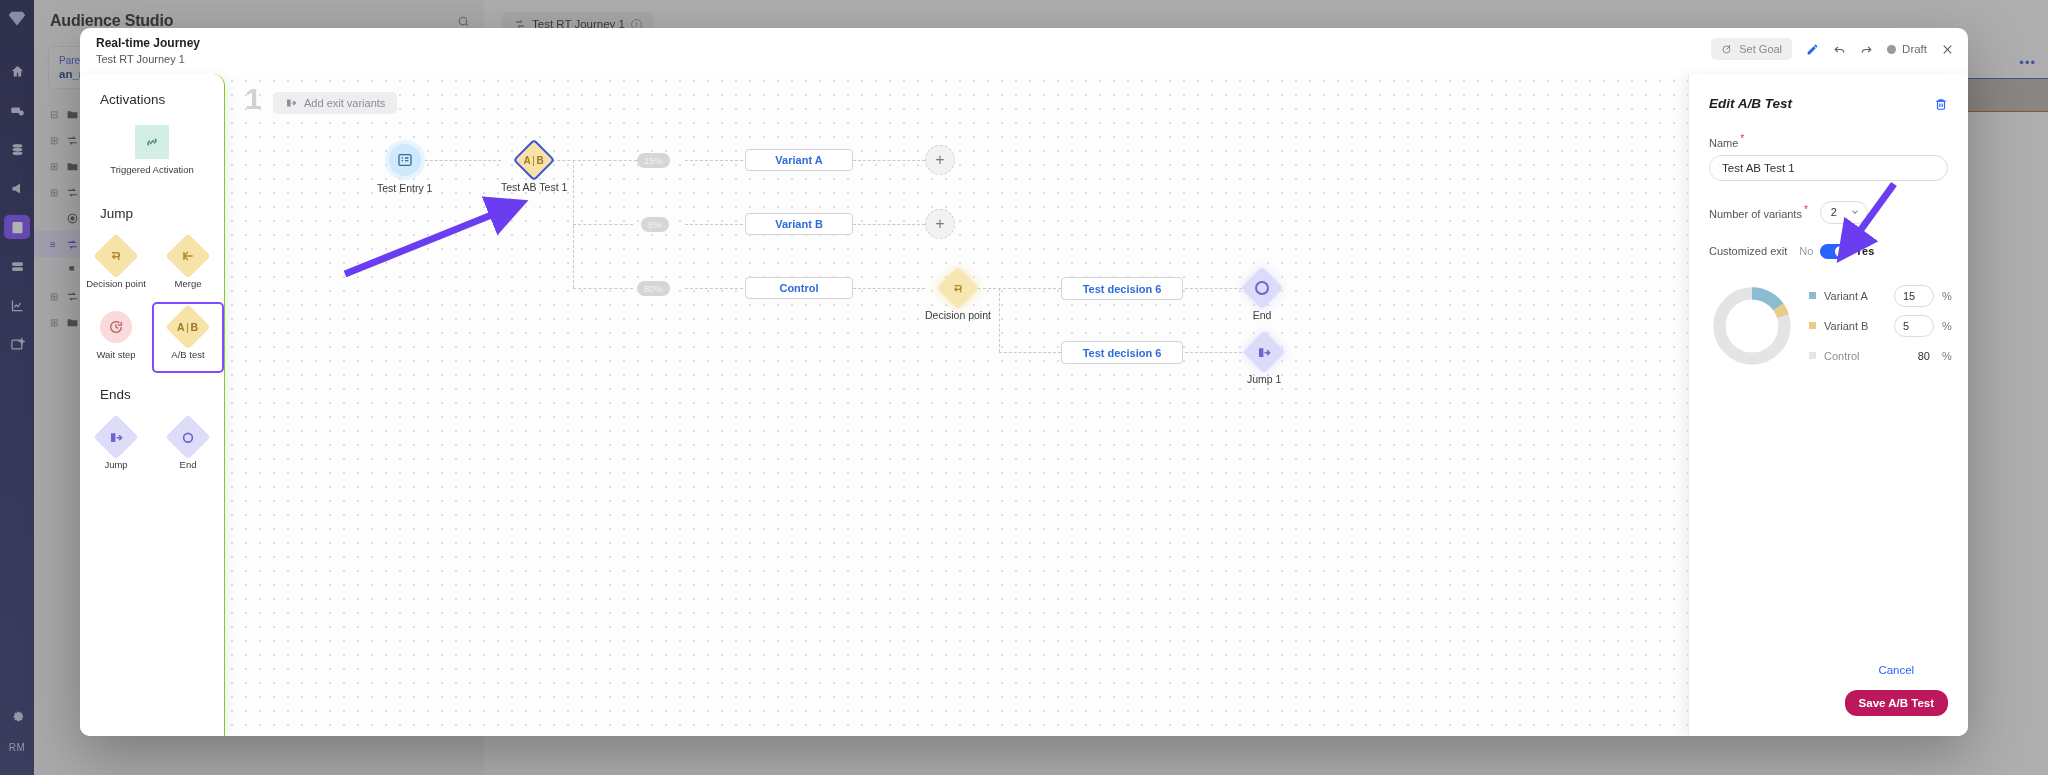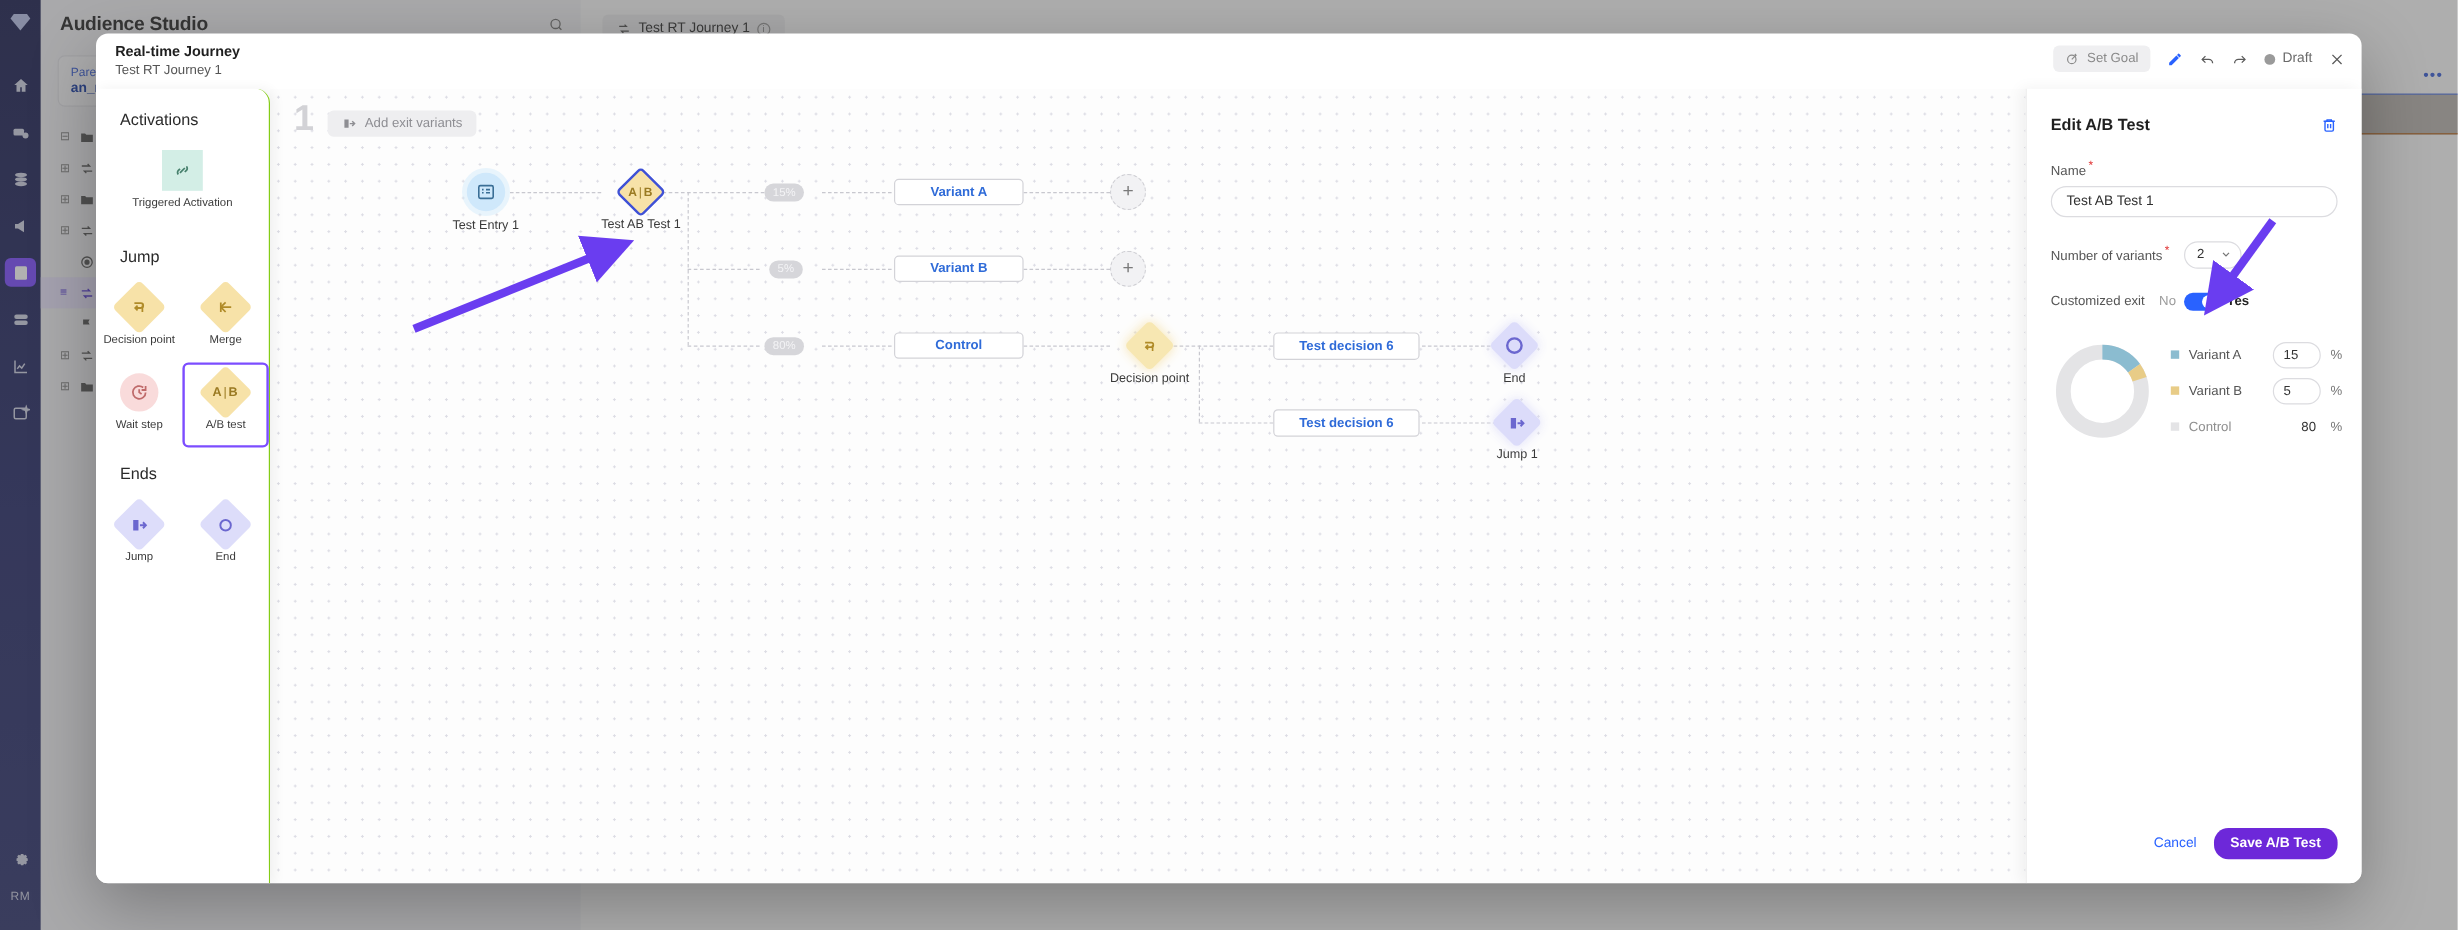--- a/index.html
+++ b/index.html
@@ -164,21 +164,21 @@
   .edge { position:absolute; border-top: 1px dashed #c8c8cf; }
   .edge-v { position:absolute; border-left: 1px dashed #c8c8cf; }
 
   svg.arrow-annot { position:absolute; left:0; top:0; width:100%; height:100%; pointer-events:none; }
 
   
   .rpanel {
     width: 280px; flex: 0 0 280px; background:#fff; border-left: 1px solid #ededed;
     box-shadow: -4px 0 12px rgba(0,0,0,.06); position: relative; z-index: 5;
   }
-  .rp-head { display:flex; align-items:center; justify-content: space-between; padding: 22px 20px 0 20px; }
+  .rp-head { display:flex; align-items:center; justify-content: space-between; padding: 22px 20px 0 20px; font-style: italic; }
   .rp-title { font-size: 13.5px; font-weight: 700; color:#1f1f1f; }
   .rp-del { color:#2962ff; display:flex; }
   .rp-del svg { width: 14px; height: 14px; }
   .rp-body { padding: 0 20px; }
   .fld-lbl { font-size: 11px; color:#555; margin-top: 22px; margin-bottom: 6px; }
   .req { color:#e03030; font-size: 10px; vertical-align: super; margin-left: 2px; }
   .txt-input {
     width: 100%; height: 26px; border: 1px solid #dcdce0; border-radius: 13px;
     padding: 0 12px; font-size: 11.5px; color:#2f2f2f; font-family:"Liberation Sans", sans-serif;
     outline: none; background:#fff;
@@ -204,24 +204,24 @@
   .leg-sw { width: 7px; height: 7px; flex: 0 0 7px; }
   .leg-name { font-size: 11px; color:#555; width: 62px; }
   .leg-input {
     width: 40px; height: 22px; border: 1px solid #dcdce0; border-radius: 11px;
     font-size: 11px; color:#333; padding: 0 8px; outline: none;
     font-family:"Liberation Sans", sans-serif;
   }
   .leg-static { width: 40px; text-align: right; font-size: 11px; color:#333; padding-right: 4px; }
   .leg-pct { font-size: 11px; color:#777; }
 
-  .rp-foot { position:absolute; right: 20px; bottom: 20px; display:flex; align-items:center; gap: 14px; }
+  .rp-foot { position:absolute; right: 20px; bottom: 20px; display:flex; align-items:center; gap: 14px; flex-direction: column; }
   .btn-cancel { background:none; border:none; color:#2962ff; font-size: 11.5px; cursor:pointer;
      font-family:"Liberation Sans", sans-serif; }
-  .btn-save { background:#6d28d9; color:#fff; border:none; border-radius: 12px; font-size: 11.5px;
+  .btn-save { background:#be185d; color:#fff; border:none; border-radius: 12px; font-size: 11.5px;
      font-weight:700; padding: 7px 14px; cursor:pointer; font-family:"Liberation Sans", sans-serif; }
 </style>
 </head>
 <body>
 
 <div id="app-background">
 
   <div class="rail">
     <div class="rail-logo">
       <svg viewBox="0 0 24 24" fill="#b9c2e8">

